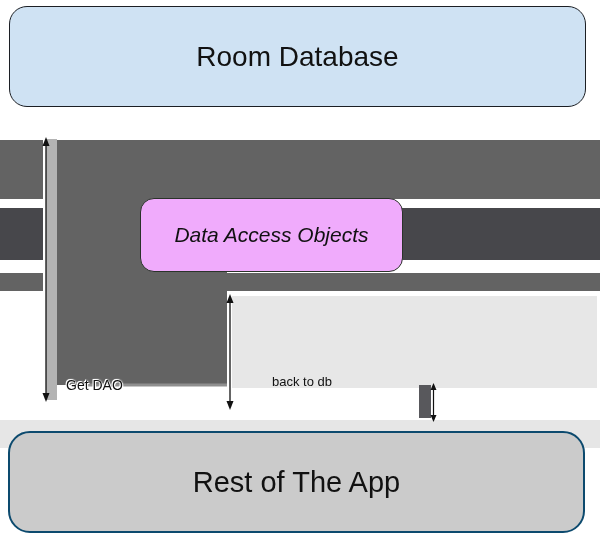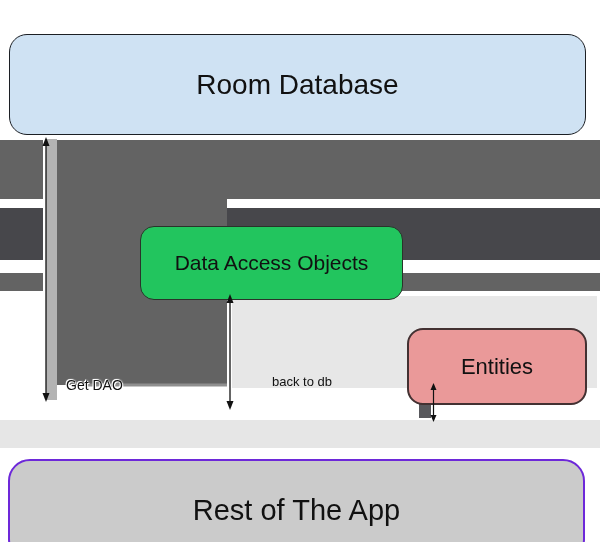--- a/index.html
+++ b/index.html
@@ -5,37 +5,37 @@
   html,body{margin:0;padding:0;background:#ffffff;}
   #stage{
     position:relative;width:600px;height:542px;overflow:hidden;
     background:#ffffff;
     font-family:"Liberation Sans", sans-serif;
     color:#111;
   }
   .abs{position:absolute;}
   .node{
     display:flex;align-items:center;justify-content:center;
-    box-sizing:border-box;text-align:center;margin-top:28px;
+    box-sizing:border-box;text-align:center;
   }
   .node-room{
     left:9px;top:6px;width:577px;height:101px;
     border:1.5px solid #1c1f24;border-radius:18px;font-size:28px;
   }
   .node-dao{
     left:140px;top:198px;width:263px;height:74px;
     border:1.5px solid #2a332a;border-radius:14px;font-size:21px;
   }
   .node-entities{
     left:407px;top:300px;width:180px;height:77px;
     border:2px solid #433132;border-radius:16px;font-size:22px;
   }
   .node-app{
     left:8px;top:431px;width:577px;height:102px;
-    border:2px solid #6d28d9;border-radius:22px;font-size:29px;
+    border:2px solid #0c4a6e;border-radius:22px;font-size:29px;
   }
   .band-a{left:0;top:140px;width:600px;height:59px;}
   .band-b{left:0;top:208px;width:600px;height:52px;}
   .band-c{left:0;top:273px;width:600px;height:18px;}
   .slab{left:57px;top:140px;width:170px;height:245px;}
   .white-slit{left:43px;top:137px;width:3px;height:265px;background:#ffffff;}
   .light-bar{left:46px;top:139px;width:11px;height:261px;}
   .panel{left:232px;top:296px;width:365px;height:92px;}
   .small-bar{left:419px;top:385px;width:12px;height:33px;}
   .bottom-band{left:0;top:420px;width:600px;height:28px;}
@@ -66,27 +66,24 @@
   <div class="abs panel" style="background-color: rgb(231, 231, 231);"></div>
 
   <div class="abs small-bar" style="background-color: rgb(88, 88, 92);"></div>
 
   <div class="abs bottom-band" style="background-color: rgb(230, 230, 230);"></div>
 
   <div class="abs node node-room" style="background-color: rgb(207, 226, 243);">
     <span>Room Database</span>
   </div>
 
-  <div class="abs node node-dao" style="background-color: #22c55e;">
+  <div class="abs node node-dao" style="background-color: #f0abfc; font-style: italic;">
     <span>Data Access Objects</span>
   </div>
 
-  <div class="abs node node-entities" style="background-color: rgb(234, 153, 153);">
-    <span>Entities</span>
-  </div>
 
   <div class="abs node node-app" style="background-color: rgb(203, 203, 203);">
     <span>Rest of The App</span>
   </div>
 
   <svg class="abs overlay" width="600" height="542">
 
     <g>
       <line x1="46" y1="144" x2="46" y2="395" stroke="#111" stroke-width="1.3"></line>
       <polygon points="46,137 42.5,146 49.5,146" fill="#111"></polygon>

